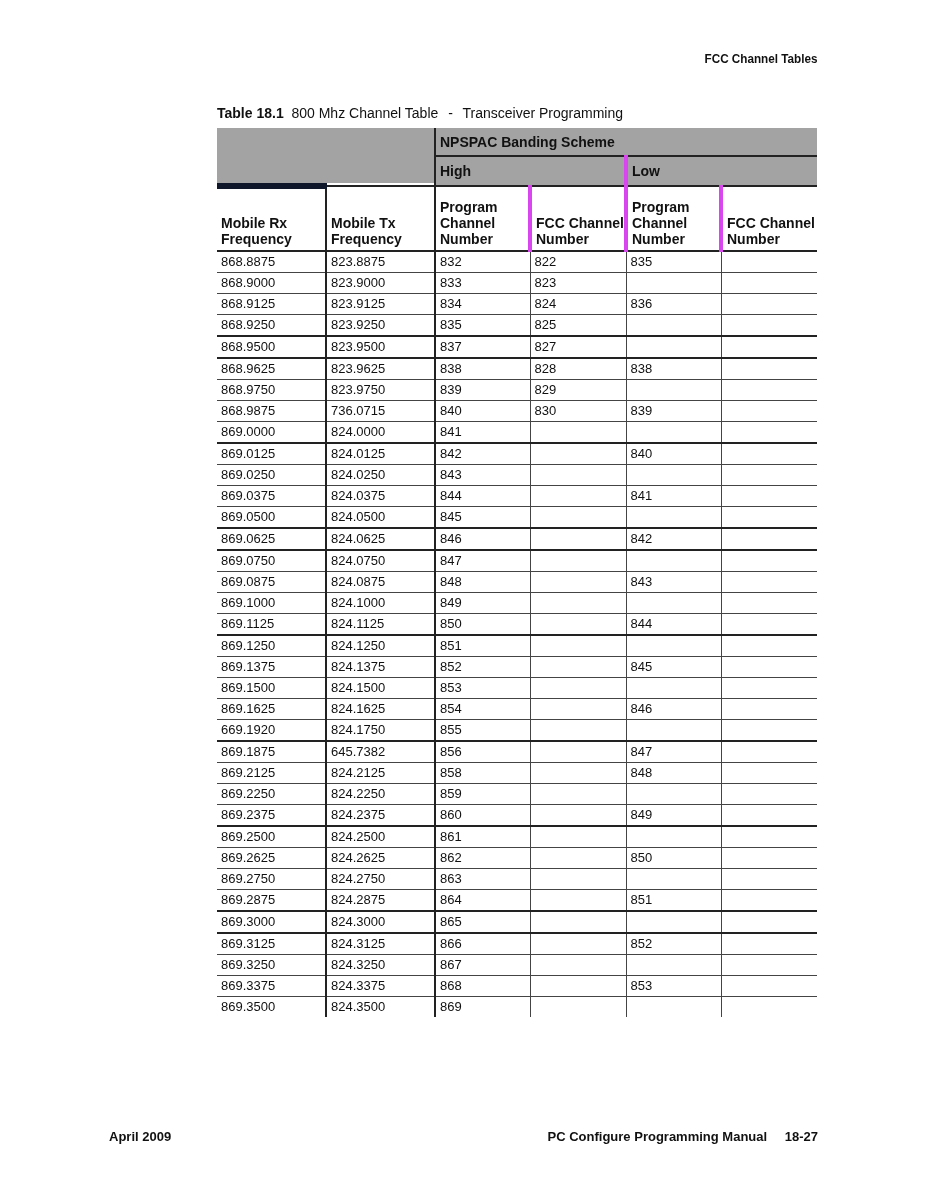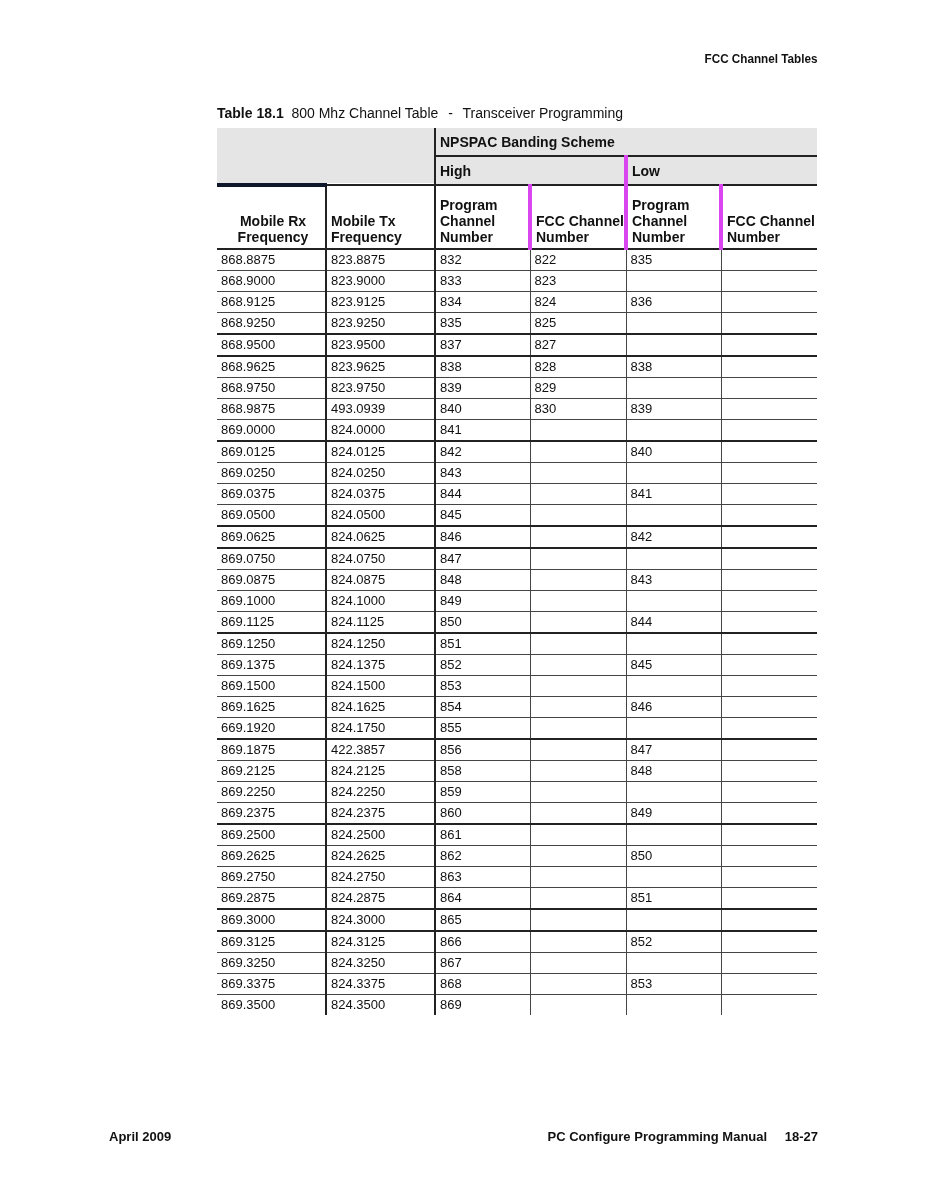--- a/index.html
+++ b/index.html
@@ -4,21 +4,21 @@
 <style>
   html,body{margin:0;padding:0;background:#fff;}
   body{width:926px;height:1198px;position:relative;font-family:"Liberation Sans",sans-serif;color:#111;overflow:hidden;}
   .running-head{position:absolute;top:51px;right:109px;font-weight:bold;font-size:13px;transform:scaleX(0.9);transform-origin:right;}
   .caption{position:absolute;top:105px;left:217px;font-size:14px;white-space:nowrap;}
   .caption b{font-weight:bold;}
   .caption span{margin-right:6px;}
   table{position:absolute;left:217px;top:128px;width:600px;border-collapse:collapse;table-layout:fixed;font-size:13px;}
   td,th{padding:0 0 0 4px;text-align:left;vertical-align:bottom;overflow:hidden;white-space:nowrap;}
   th{font-weight:bold;font-size:14px;line-height:16px;}
-  .hdr-bg{background:#e5e5e5;}
+  .hdr-bg{background:#a3a3a3;}
   .r1 th{height:27px;vertical-align:middle;}
   .r2 th{height:27px;vertical-align:middle;border-top:2px solid #222;}
   .r3 th{height:58px;padding-bottom:3px;white-space:normal;border-top:1px solid #222;}
   tbody td{height:20px;line-height:20px;border-top:1px solid #444;border-left:1px solid #444;}
   tbody tr.thick td{border-top:2px solid #222;}
   tbody td:first-child{border-left:none;margin-top:36px;}
   tbody td.c2,.r3 th.c2{border-left:2px solid #222;}
   tbody td.c3,.r3 th.c3{border-left:2px solid #222;}
   .bl{border-left:4px solid #d946ef;}
   .bl2{border-left:2px solid #222;}
@@ -52,21 +52,21 @@
     <tr class="r1">
       <th class="hdr-bg" colspan="2"></th>
       <th class="hdr-bg bl2" colspan="4">NPSPAC Banding Scheme</th>
     </tr>
     <tr class="r2">
       <th class="hdr-bg" colspan="2" style="border-top:none"></th>
       <th class="hdr-bg bl2" colspan="2">High</th>
       <th class="hdr-bg bl" colspan="2">Low</th>
     </tr>
     <tr class="r3" style="border-top:2px solid #222;">
-      <th style="border-top:4px solid #0f172a;text-align:center;">Mobile Rx Frequency</th>
+      <th style="border-top:6px solid #0f172a;">Mobile Rx Frequency</th>
       <th class="c2">Mobile Tx Frequency</th>
       <th class="c3">Program Channel Number</th>
       <th class="bl">FCC Channel Number</th>
       <th class="bl">Program Channel Number</th>
       <th class="bl">FCC Channel Number</th>
     </tr>
   </thead>
   <tbody id="rows">
       <tr>
         <td>868.8875</td>
@@ -119,21 +119,21 @@
       <tr>
         <td>868.9750</td>
         <td class="c2">823.9750</td>
         <td class="c3">839</td>
         <td>829</td>
         <td></td>
         <td></td>
       </tr>
       <tr>
         <td>868.9875</td>
-        <td class="c2">493.0939</td>
+        <td class="c2">736.0715</td>
         <td class="c3">840</td>
         <td>830</td>
         <td>839</td>
         <td></td>
       </tr>
       <tr>
         <td>869.0000</td>
         <td class="c2">824.0000</td>
         <td class="c3">841</td>
         <td></td>
@@ -247,21 +247,21 @@
       <tr>
         <td>669.1920</td>
         <td class="c2">824.1750</td>
         <td class="c3">855</td>
         <td></td>
         <td></td>
         <td></td>
       </tr>
       <tr class="thick">
         <td>869.1875</td>
-        <td class="c2">422.3857</td>
+        <td class="c2">645.7382</td>
         <td class="c3">856</td>
         <td></td>
         <td>847</td>
         <td></td>
       </tr>
       <tr>
         <td>869.2125</td>
         <td class="c2">824.2125</td>
         <td class="c3">858</td>
         <td></td>

